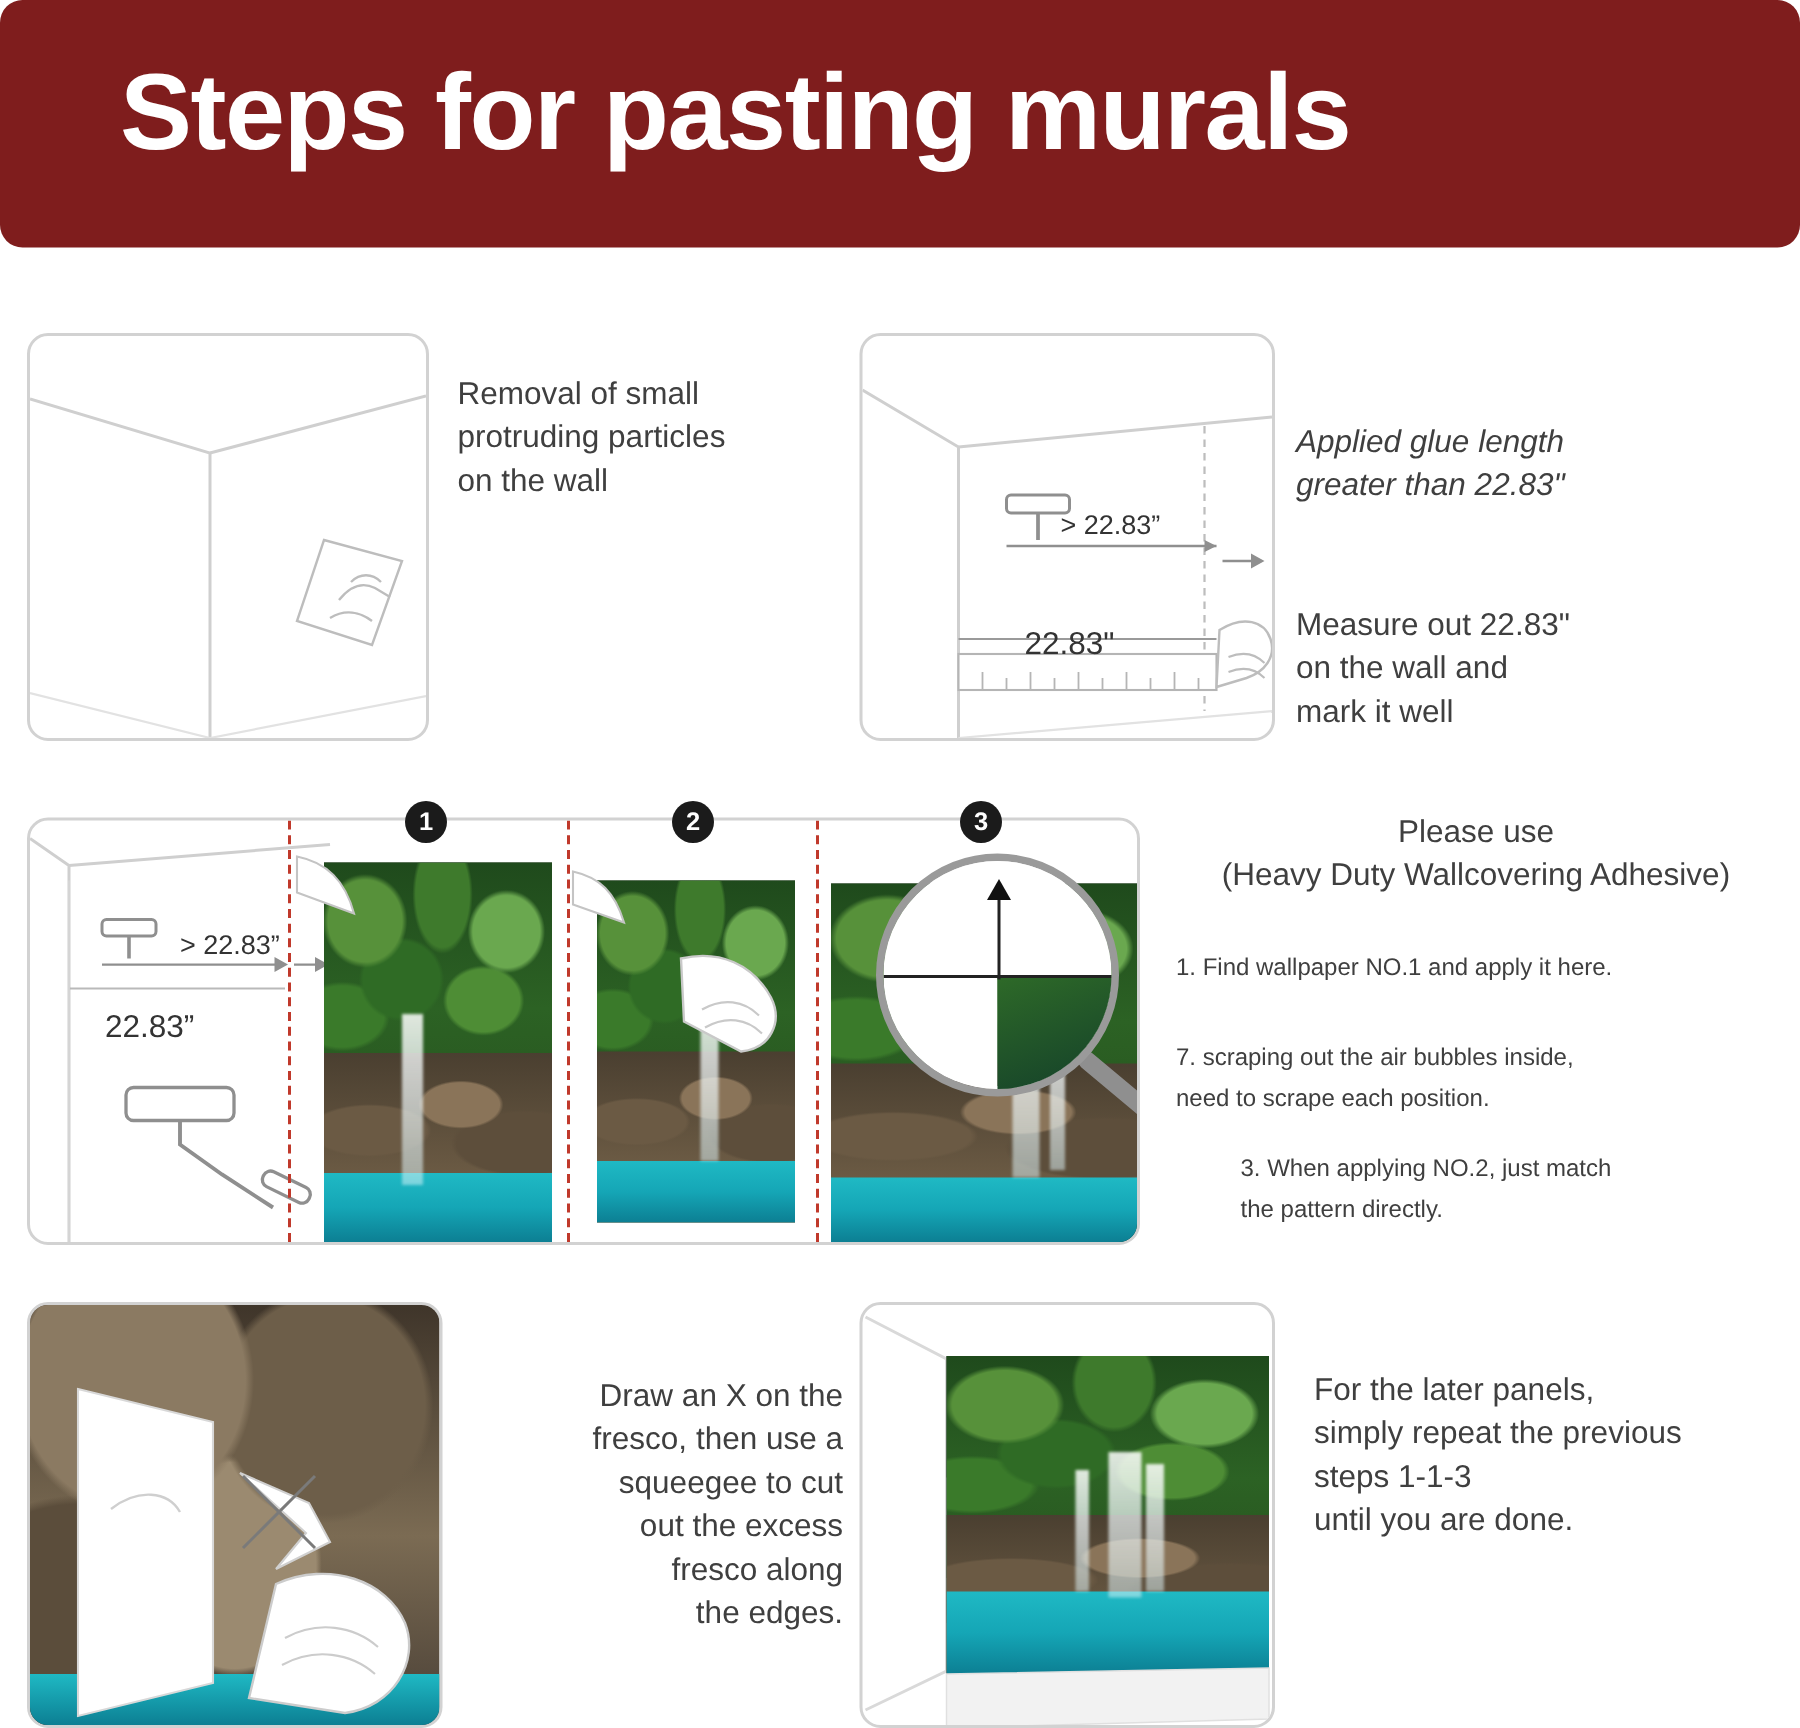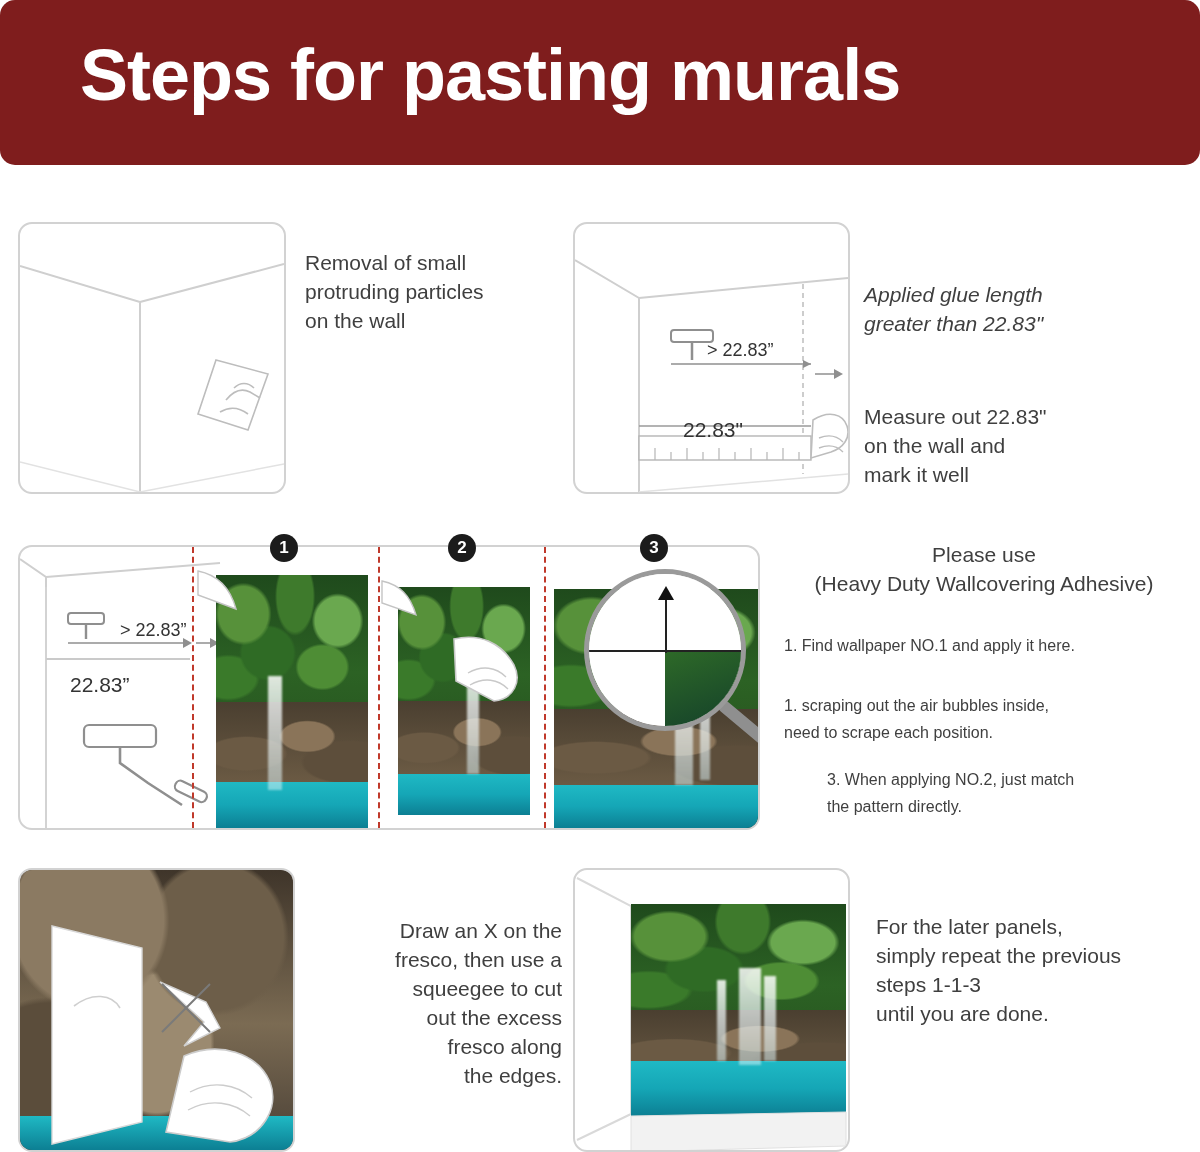--- a/index.html
+++ b/index.html
@@ -344,21 +344,21 @@
   <div style="position:absolute; left:648px; top:78px; font-size:20px; color:#111;">0,0</div>
 </div>
 
 <div class="badge" style="left:270px; top:534px;">1</div>
 <div class="badge" style="left:448px; top:534px;">2</div>
 <div class="badge" style="left:640px; top:534px;">3</div>
 
 <div class="instr-head" style="left:784px; top:540px; width:400px;">Please use
 (Heavy Duty Wallcovering Adhesive)</div>
 <div class="instr" style="left:784px; top:632px; width:400px;">1. Find wallpaper NO.1 and apply it here.</div>
-<div class="instr" style="left:784px; top:692px; width:400px;">1. scraping out the air bubbles inside,
+<div class="instr" style="left:784px; top:692px; width:400px;">7. scraping out the air bubbles inside,
 need to scrape each position.</div>
 <div class="instr" style="left:784px; top:766px; width:400px;margin-left:43px;">3. When applying NO.2, just match
 the pattern directly.</div>
 
 <div class="panel" id="panel-d">
   <div class="rockphoto">
     <div class="pool"></div>
   </div>
 
   <svg style="position:absolute; left:14px; top:26px;" width="250" height="250" viewBox="0 0 250 250">

